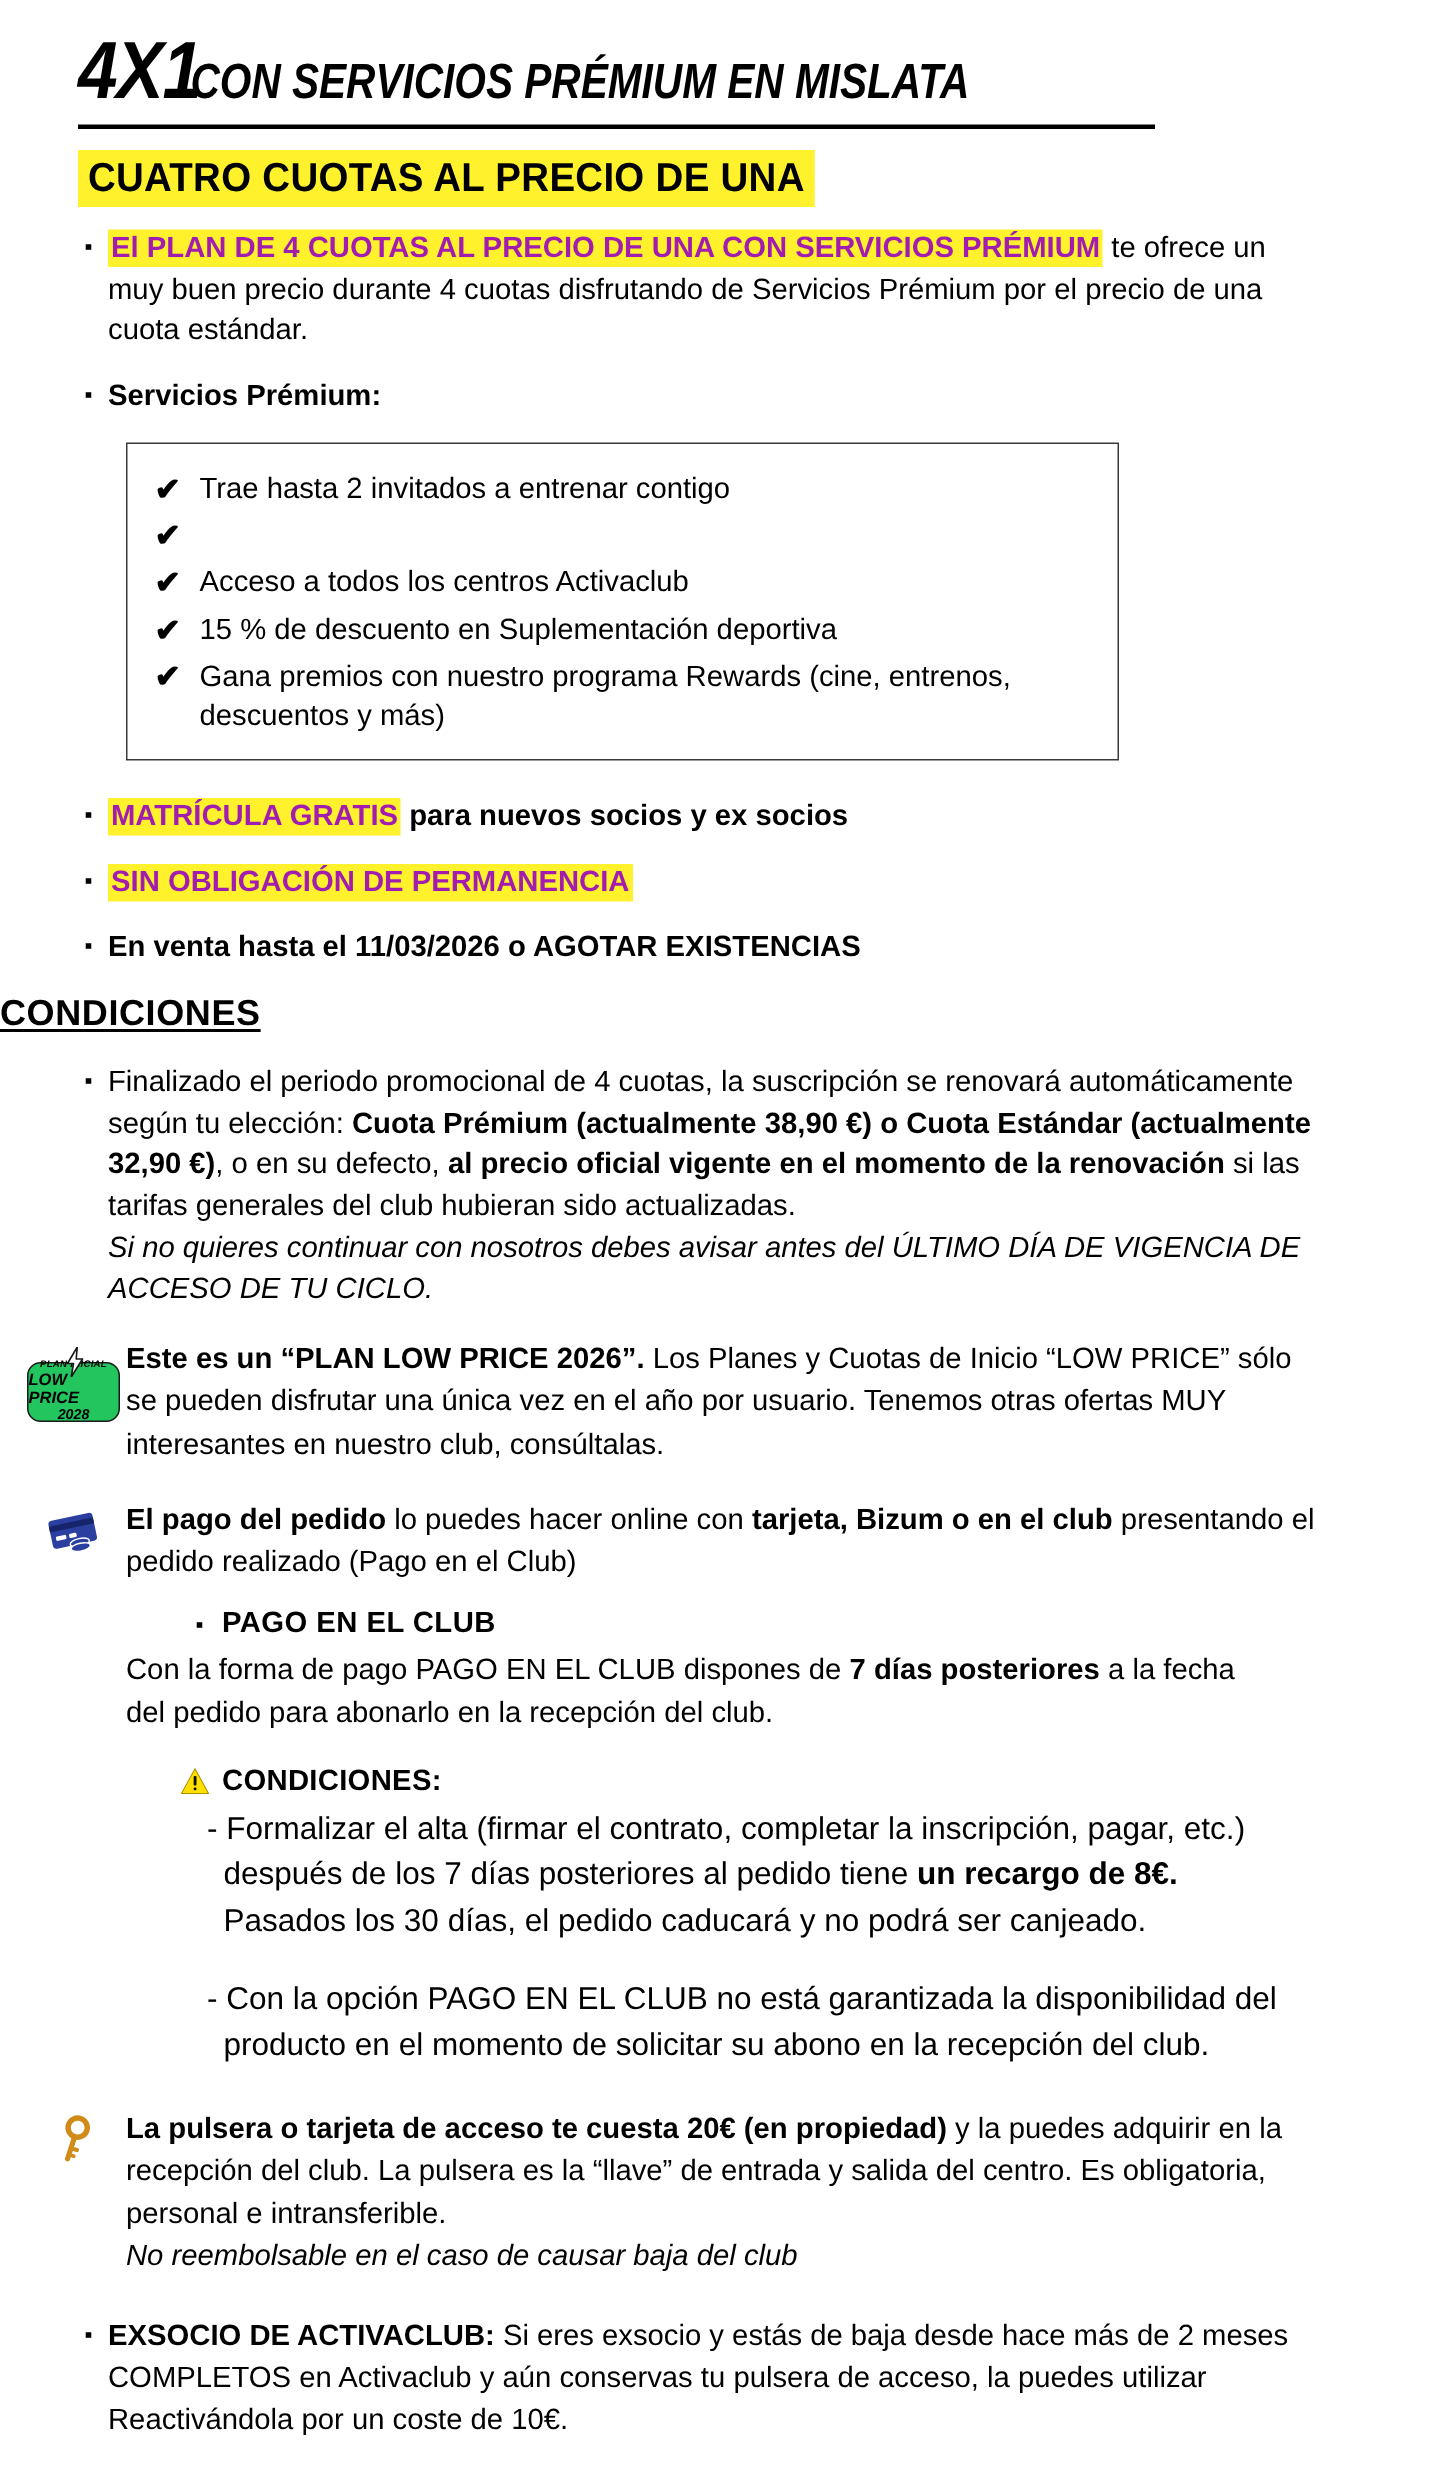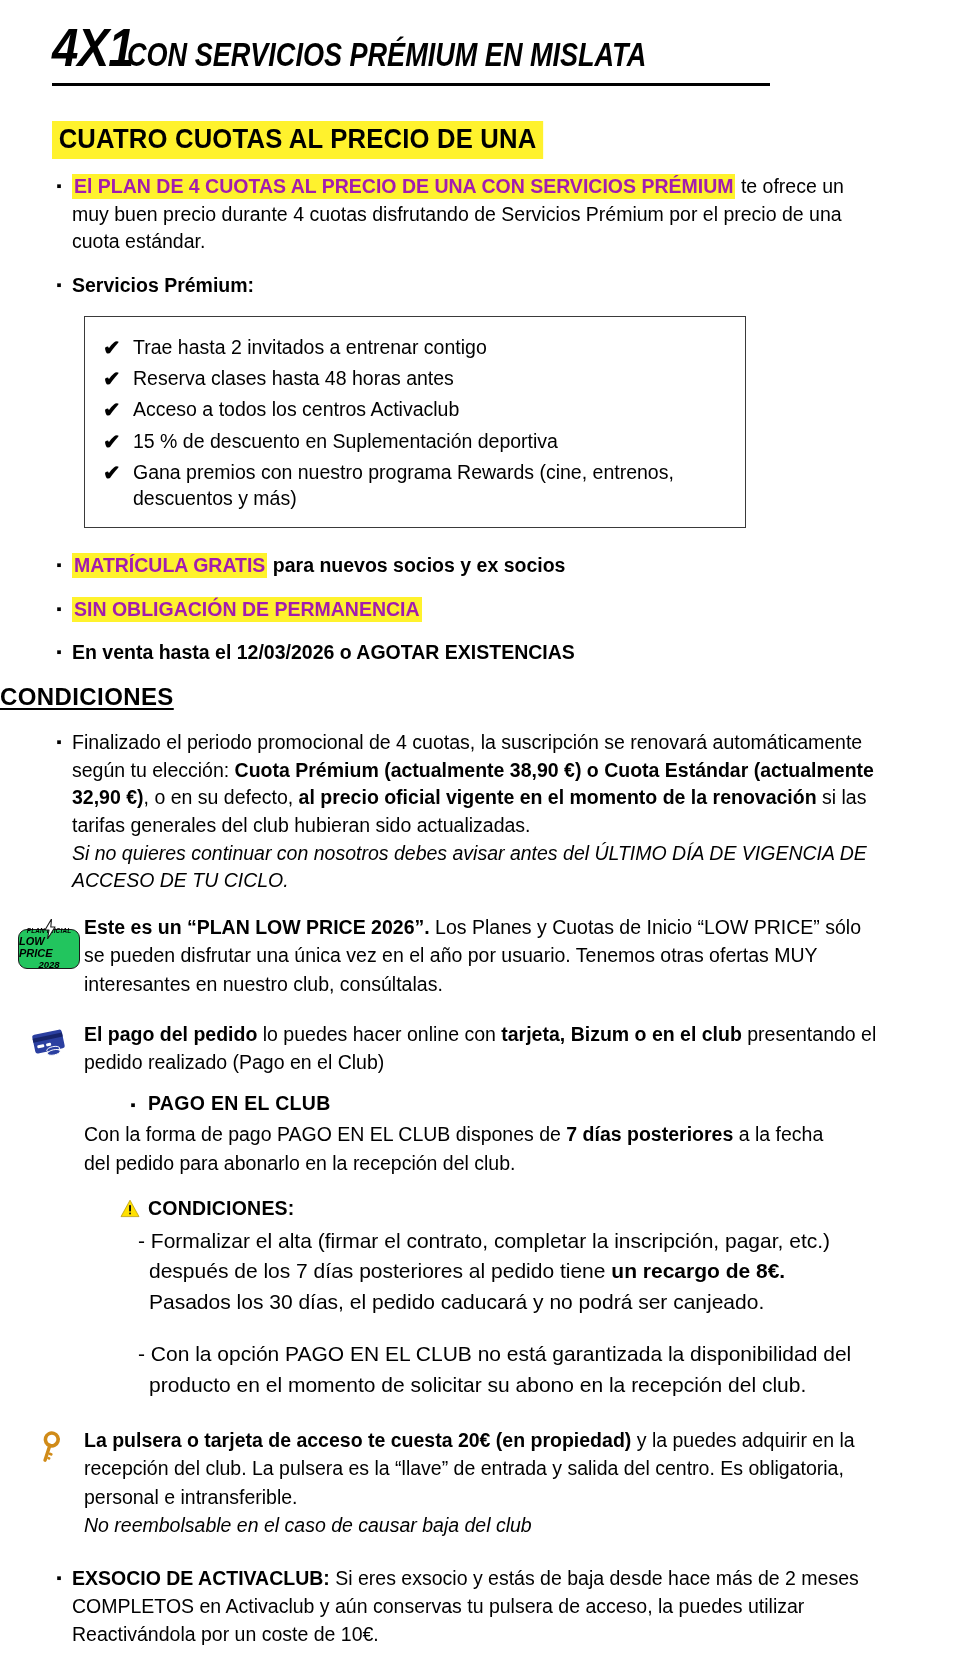--- a/index.html
+++ b/index.html
@@ -54,21 +54,21 @@
   }
   .rule {
     margin: 9px 0 0 0;
     width: 718px;
     height: 3px;
     background: #000;
   }
 
   
   .banner-wrap {
-    padding: 35px 0 0 52px;
+    padding: 14px 0 0 52px;
   }
   .banner {
     display: inline-block;
     background: #FFF22D;
     font-family: "Liberation Sans Narrow", "Liberation Sans", sans-serif;
     font-weight: 700;
     font-size: 27px;
     letter-spacing: 0.2px;
     padding: 3px 7px 4px 7px;
     transform: scaleX(0.95);
@@ -302,21 +302,20 @@
     </div>
   </div>
 
   <div class="svc-box">
     <div class="svc-item">
       <span class="check">✔</span>
       <span>Trae hasta 2 invitados a entrenar contigo</span>
     </div>
     <div class="svc-item">
       <span class="check">✔</span>
-      <span>Reserva clases hasta 48 horas antes</span>
     </div>
     <div class="svc-item">
       <span class="check">✔</span>
       <span>Acceso a todos los centros Activaclub</span>
     </div>
     <div class="svc-item">
       <span class="check">✔</span>
       <span>15 % de descuento en Suplementación deportiva</span>
     </div>
     <div class="svc-item">
@@ -332,21 +331,21 @@
       <div class="bul-body"><mark class="hl">MATRÍCULA GRATIS</mark><span class="b"> para nuevos socios y ex socios</span></div>
     </div>
 
     <div class="bul-row">
       <div class="bul-mark"></div>
       <div class="bul-body"><mark class="hl">SIN OBLIGACIÓN DE PERMANENCIA</mark></div>
     </div>
 
     <div class="bul-row">
       <div class="bul-mark"></div>
-      <div class="bul-body"><span class="b">En venta hasta el 12/03/2026 o AGOTAR EXISTENCIAS</span></div>
+      <div class="bul-body"><span class="b">En venta hasta el 11/03/2026 o AGOTAR EXISTENCIAS</span></div>
     </div>
   </div>
 
   <div class="cond-head">
     <span>CONDICIONES</span>
   </div>
 
   <div class="bullets" style="margin-top:18px;">
     <div class="bul-row">
       <div class="bul-mark"></div>

